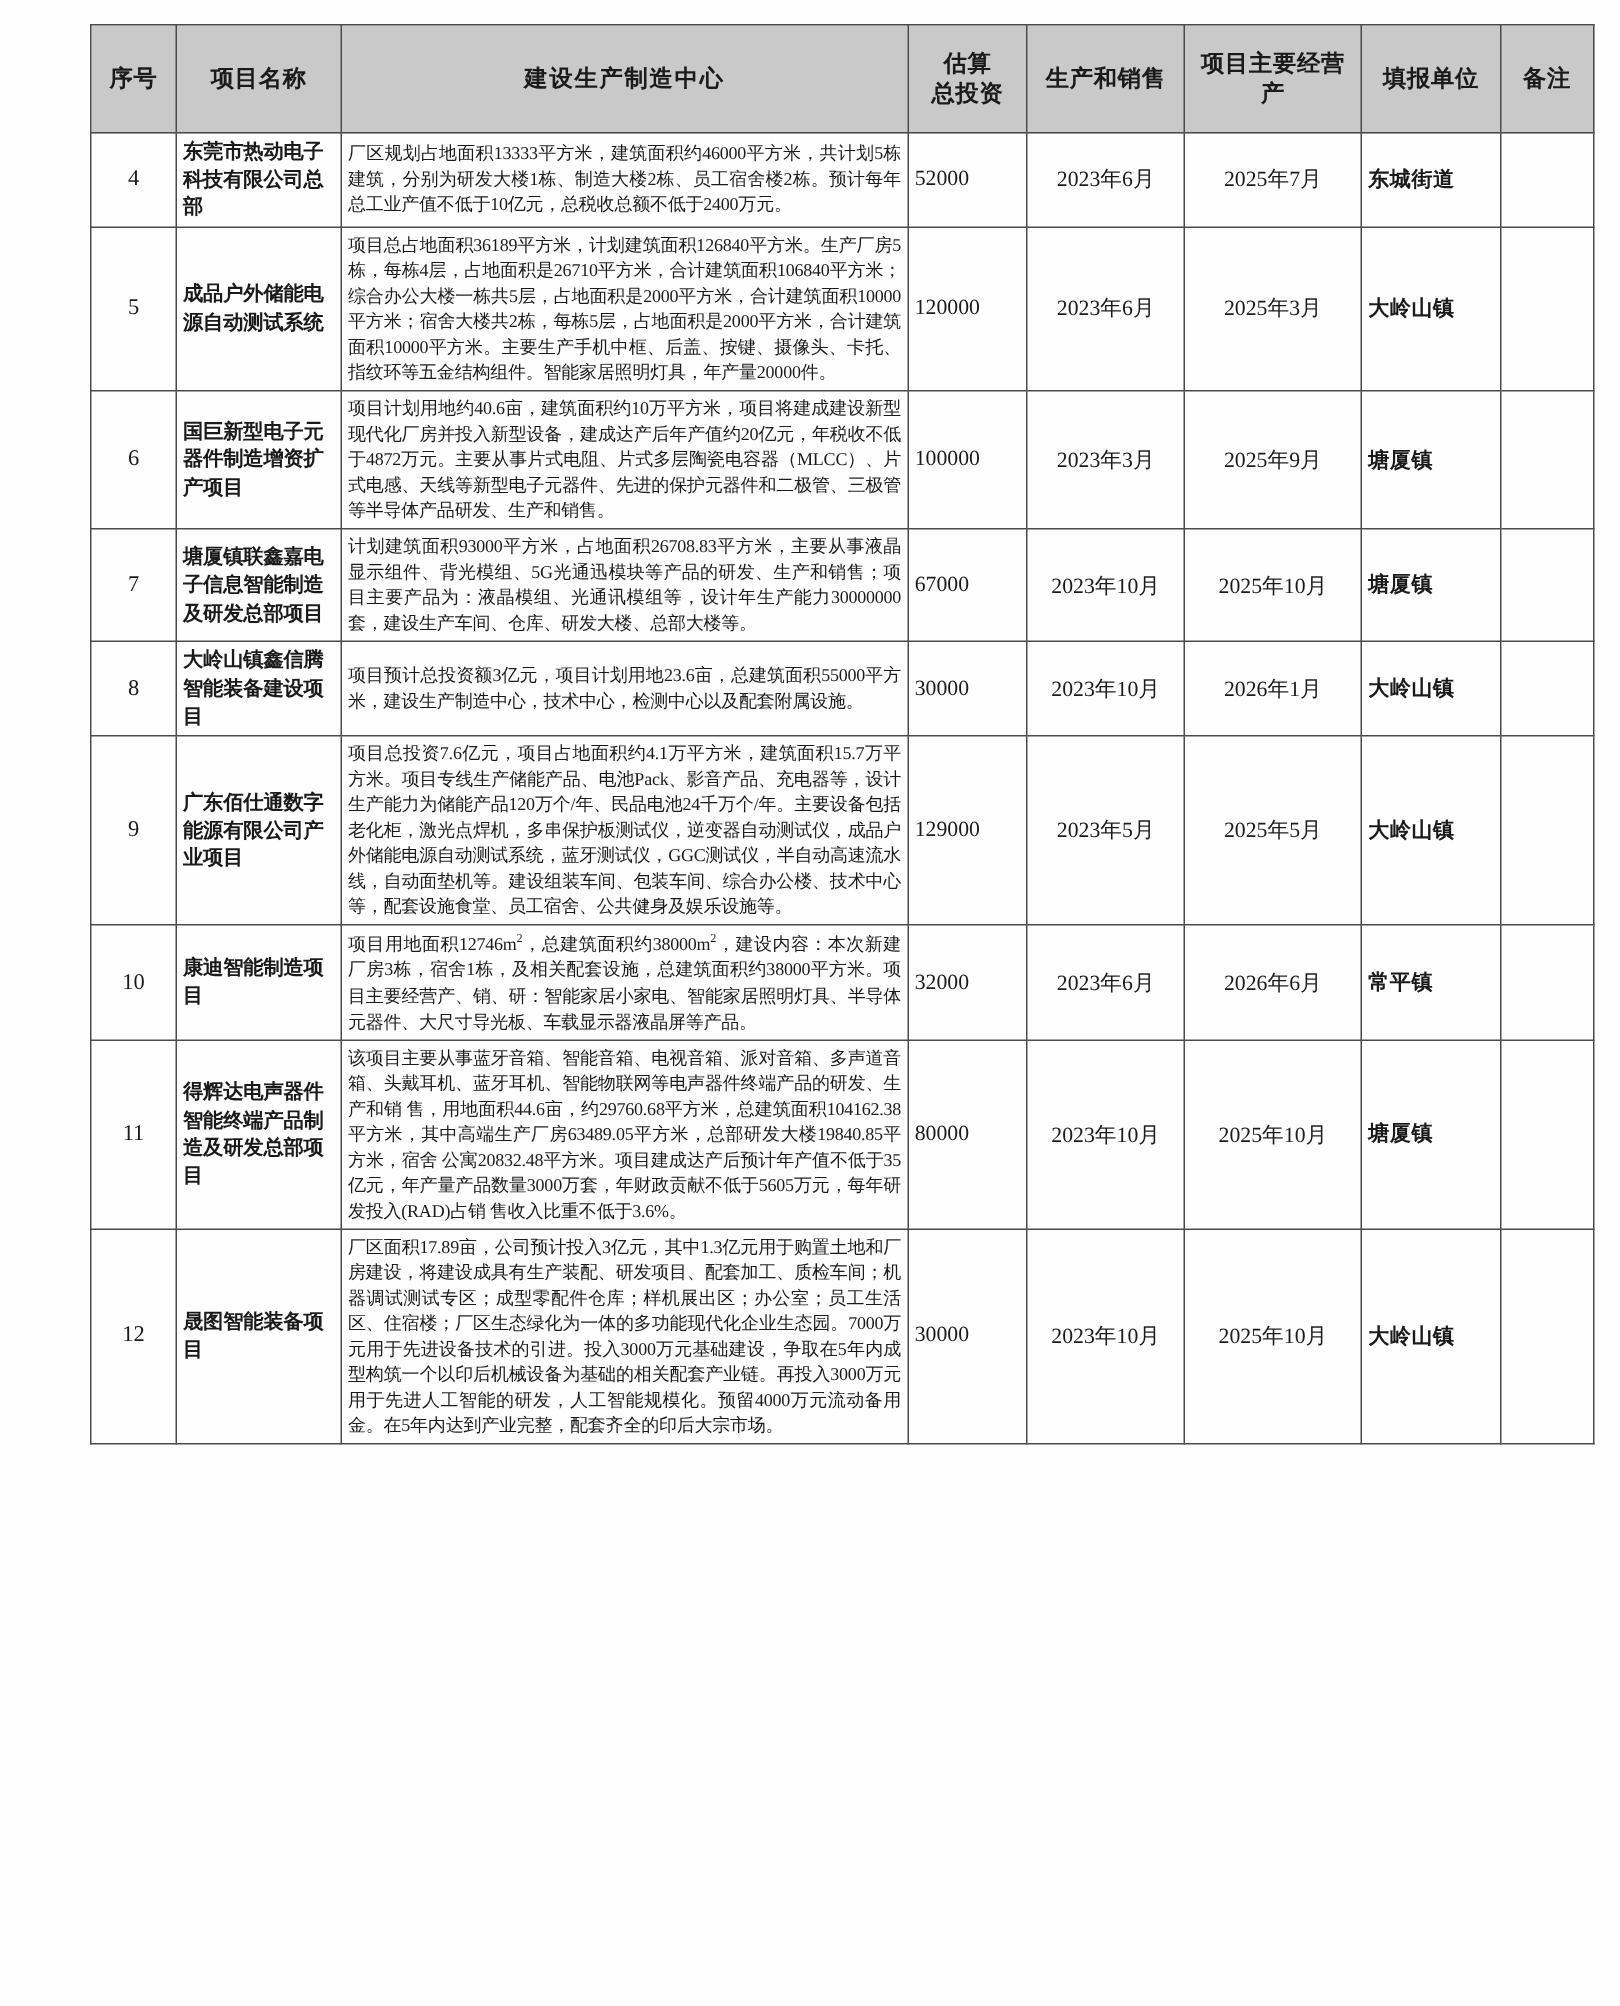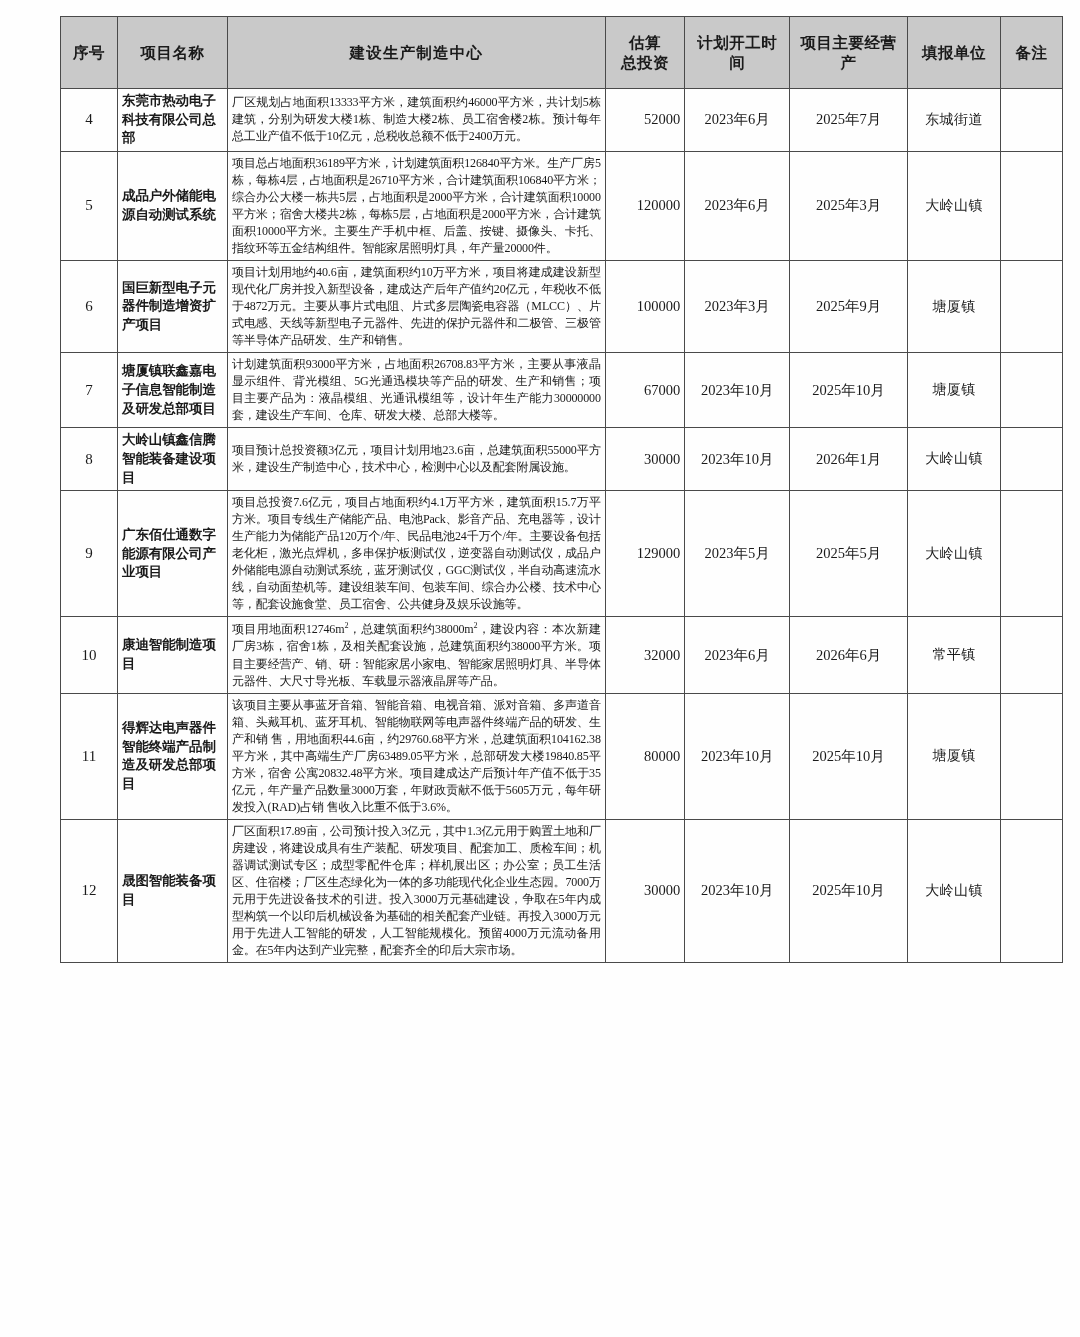--- a/index.html
+++ b/index.html
@@ -73,33 +73,34 @@
   td.desc {
     font-size: 12px;
     line-height: 1.42;
     text-align: justify;
     text-align-last: left;
     vertical-align: top;
     padding: 5px 6px 5px 6px;
     letter-spacing: -0.15px;
   }
   td.num {
-    text-align: right;
+    text-align: left;
     padding-right: 6px;
     font-size: 14.5px;
     margin-left: 43px;
   }
   td.ctr {
     text-align: center;
     font-size: 14.5px;
   }
   td.unit {
-    text-align: center;
+    text-align: left;
     font-size: 14px;
     letter-spacing: 0.4px;
+    font-weight: bold;
   }
   td.note { }
   sup { font-size: 0.68em; vertical-align: super; }
 </style>
 </head>
 <body>
 
 <div class="page">
   <table class="proj-table">
     <colgroup>
@@ -114,21 +115,21 @@
     </colgroup>
     <thead>
       <tr>
         <th class="h-seq">序号</th>
         <th class="h-name">项目名称</th>
         <th class="h-desc">建设生产制造中心</th>
         <th class="h-inv">
           <span>估算</span><br>
           <span>总投资</span>
         </th>
-        <th class="h-start">计划开工时间</th>
+        <th class="h-start">生产和销售</th>
         <th class="h-prod">项目主要经营产</th>
         <th class="h-unit">填报单位</th>
         <th class="h-note">备注</th>
       </tr>
     </thead>
     <tbody id="table-body">
         <tr>
           <td class="seq">4</td>
           <td class="name">东莞市热动电子科技有限公司总部</td>
           <td class="desc">厂区规划占地面积13333平方米，建筑面积约46000平方米，共计划5栋建筑，分别为研发大楼1栋、制造大楼2栋、员工宿舍楼2栋。预计每年总工业产值不低于10亿元，总税收总额不低于2400万元。</td>

